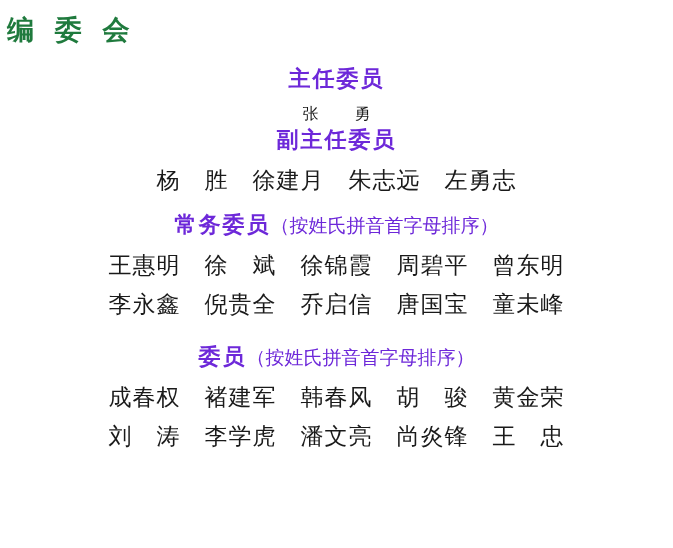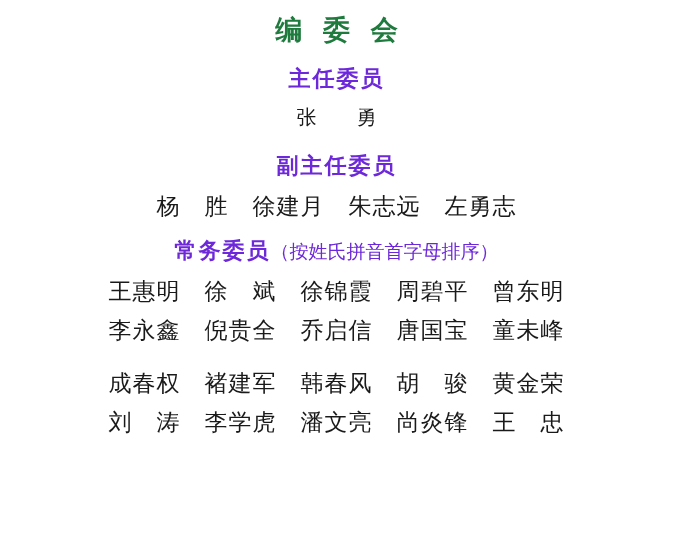--- a/index.html
+++ b/index.html
@@ -13,21 +13,21 @@
     font-family: "Liberation Serif", "DejaVu Serif", serif;
     overflow: hidden;
   }
   .page {
     width: 673px;
     height: 548px;
     box-sizing: border-box;
     padding: 6px 0 0 0;
     display: flex;
     flex-direction: column;
-    align-items: center;
+    align-items: flex-start;
     background: #ffffff;
   }
   .main-title {
     color: #1f7a3d;
     font-size: 27px;
     font-weight: bold;
     letter-spacing: 7px;
     text-indent: 7px;
     margin-top: 6px;
     margin-bottom: 16px;
@@ -53,25 +53,24 @@
     white-space: nowrap;
     margin: 0 auto 8px auto;
     letter-spacing: 1px;
   }
   .name-row .nm {
     display: inline-block;
     padding: 0 12px;
   }
   .solo {
     color: #1a1a1a;
-    font-size: 20px;
+    font-size: 16px;
     letter-spacing: 10px;
     text-indent: 10px;
     text-align: center;
-    margin-bottom: 20px;
   }
   .block {
     display: flex;
     flex-direction: column;
     align-items: center;
     width: 100%;
   }
   .gap-sm { height: 6px; }
   .gap-md { height: 14px; }
 </style>
@@ -108,20 +107,23 @@
       <span class="nm">王惠明</span><span class="nm">徐　斌</span><span class="nm">徐锦霞</span><span class="nm">周碧平</span><span class="nm">曾东明</span>
     </div>
     <div class="name-row">
       <span class="nm">李永鑫</span><span class="nm">倪贵全</span><span class="nm">乔启信</span><span class="nm">唐国宝</span><span class="nm">童未峰</span>
     </div>
   </div>
 
   <div class="gap-md"></div>
 
   <div class="block">
+    <div class="section-head">
+      <span>委员</span><span class="note">（按姓氏拼音首字母排序）</span>
+    </div>
     <div class="name-row">
       <span class="nm">成春权</span><span class="nm">褚建军</span><span class="nm">韩春风</span><span class="nm">胡　骏</span><span class="nm">黄金荣</span>
     </div>
     <div class="name-row">
       <span class="nm">刘　涛</span><span class="nm">李学虎</span><span class="nm">潘文亮</span><span class="nm">尚炎锋</span><span class="nm">王　忠</span>
     </div>
   </div>
 
 </div>
 

